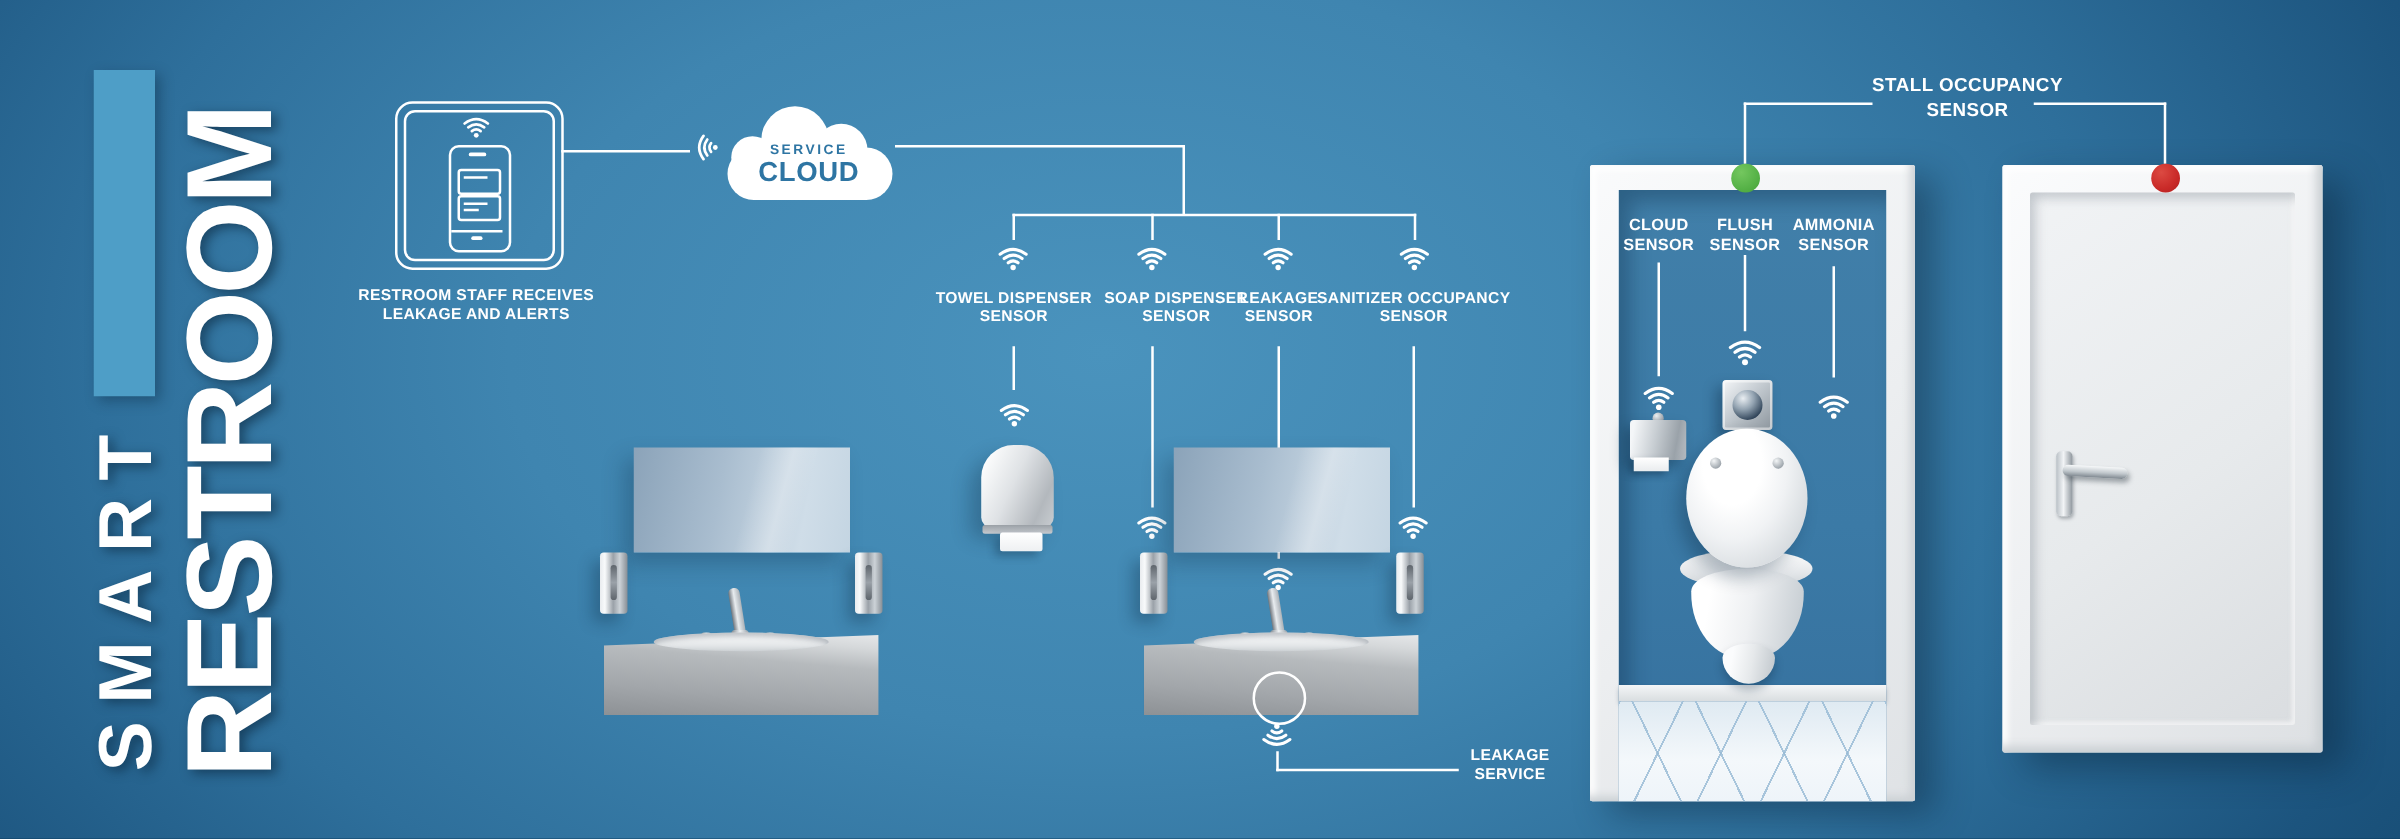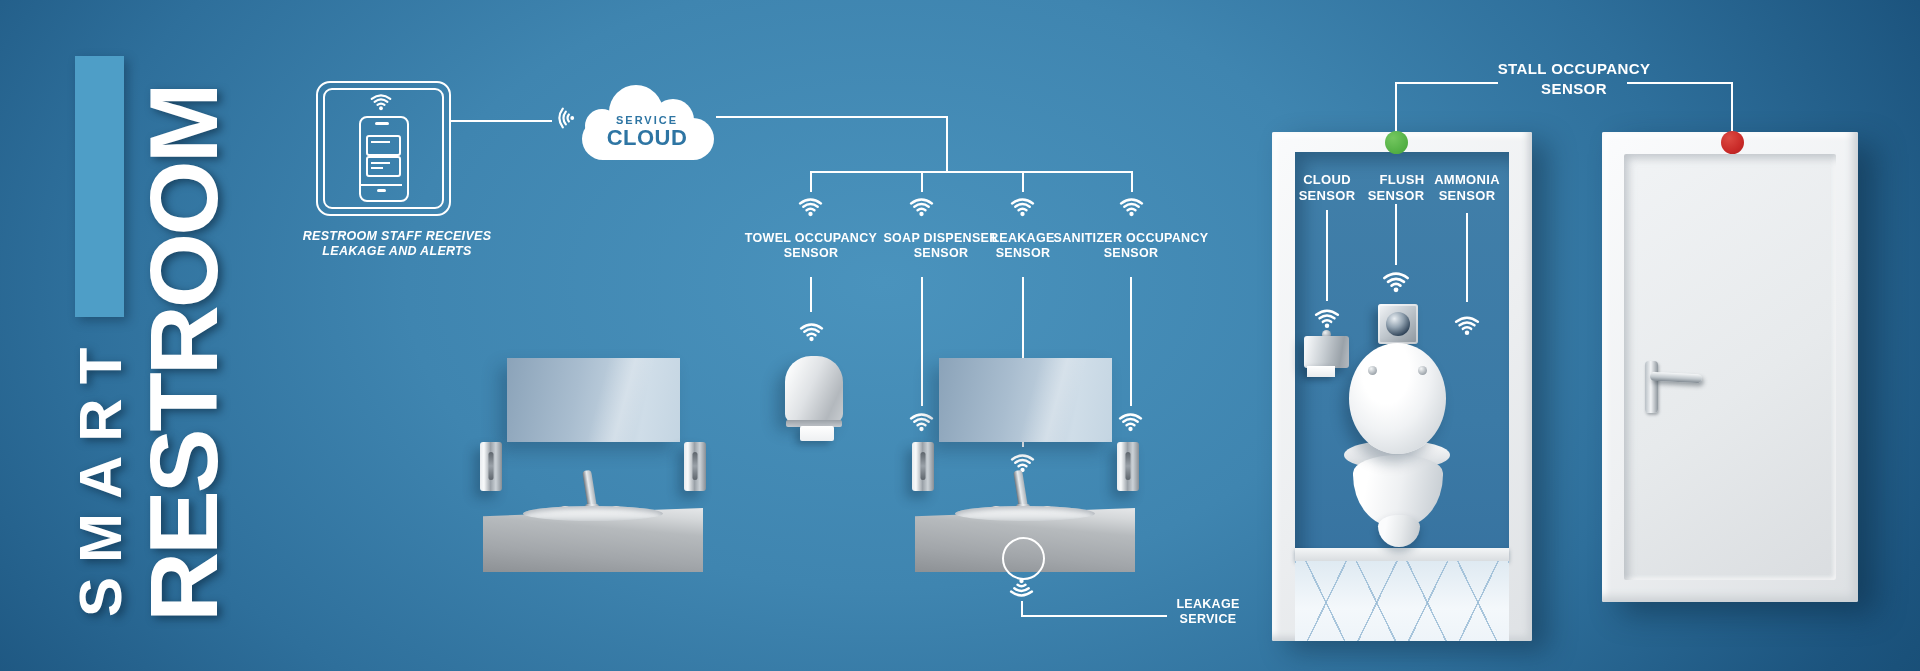--- a/index.html
+++ b/index.html
@@ -180,21 +180,21 @@
     <div class="msg" style="left:5px; top:17px; width:31px; height:17px;">
       <div class="tline" style="left:3px; top:4px; width:19px;"></div>
     </div>
     <div class="msg" style="left:5px; top:38px; width:31px; height:17px;">
       <div class="tline" style="left:3px; top:4px; width:19px;"></div>
       <div class="tline" style="left:3px; top:9px; width:12px;"></div>
     </div>
     <div class="abs" style="left:0; top:66px; width:41px; height:2px; background:#fff;"></div>
     <div class="abs" style="left:16px; top:71px; width:9px; height:3px; background:#fff; border-radius:2px;"></div>
   </div>
-  <div class="lbl" style="left:397px; top:229px;font-style:italic;">
+  <div class="lbl" style="left:381px; top:229px;">
     <span>RESTROOM STAFF RECEIVES</span><br>
     <span>LEAKAGE AND ALERTS</span>
   </div>
 
   <div class="hline" style="left:449px; top:120px; width:103px;"></div>
   <div class="wifi rotL" style="left:554px; top:109px; width:24px; height:18px;">
       <svg viewBox="0 0 30 22" aria-hidden="true">
         <path d="M10.6 14.6 Q15 11.2 19.4 14.6"></path>
         <path d="M7 10.8 Q15 4.8 23 10.8"></path>
         <path d="M3.4 7 Q15 -1.6 26.6 7"></path>
@@ -246,21 +246,21 @@
   <div class="wifi" style="left:1118px; top:197px; width:27px; height:20px;">
       <svg viewBox="0 0 30 22" aria-hidden="true">
         <path d="M10.6 14.6 Q15 11.2 19.4 14.6"></path>
         <path d="M7 10.8 Q15 4.8 23 10.8"></path>
         <path d="M3.4 7 Q15 -1.6 26.6 7"></path>
         <circle cx="15" cy="18.8" r="2.4" fill="#fff"></circle>
       </svg>
     </div>
 
   <div class="lbl" style="left:811px; top:231px;">
-    <span>TOWEL OCCUPANCY</span><br>
+    <span>TOWEL DISPENSER</span><br>
     <span>SENSOR</span>
   </div>
   <div class="lbl" style="left:941px; top:231px;">
     <span>SOAP DISPENSER</span><br>
     <span>SENSOR</span>
   </div>
   <div class="lbl" style="left:1023px; top:231px;">
     <span>LEAKAGE</span><br>
     <span>SENSOR</span>
   </div>
@@ -349,21 +349,21 @@
 
   <div class="stall-frame"></div>
   <div class="stall-open"></div>
   <div class="baseboard"></div>
   <div class="tiles"></div>
 
   <div class="lbl stall" style="left:1327px; top:172px;">
     <span>CLOUD</span><br>
     <span>SENSOR</span>
   </div>
-  <div class="lbl stall" style="left:1396px; top:172px;text-align:right;">
+  <div class="lbl stall" style="left:1396px; top:172px;">
     <span>FLUSH</span><br>
     <span>SENSOR</span>
   </div>
   <div class="lbl stall" style="left:1467px; top:172px;">
     <span>AMMONIA</span><br>
     <span>SENSOR</span>
   </div>
 
   <div class="vline" style="left:1326px; top:210px; height:91px;"></div>
   <div class="vline" style="left:1395px; top:204px; height:61px;"></div>

